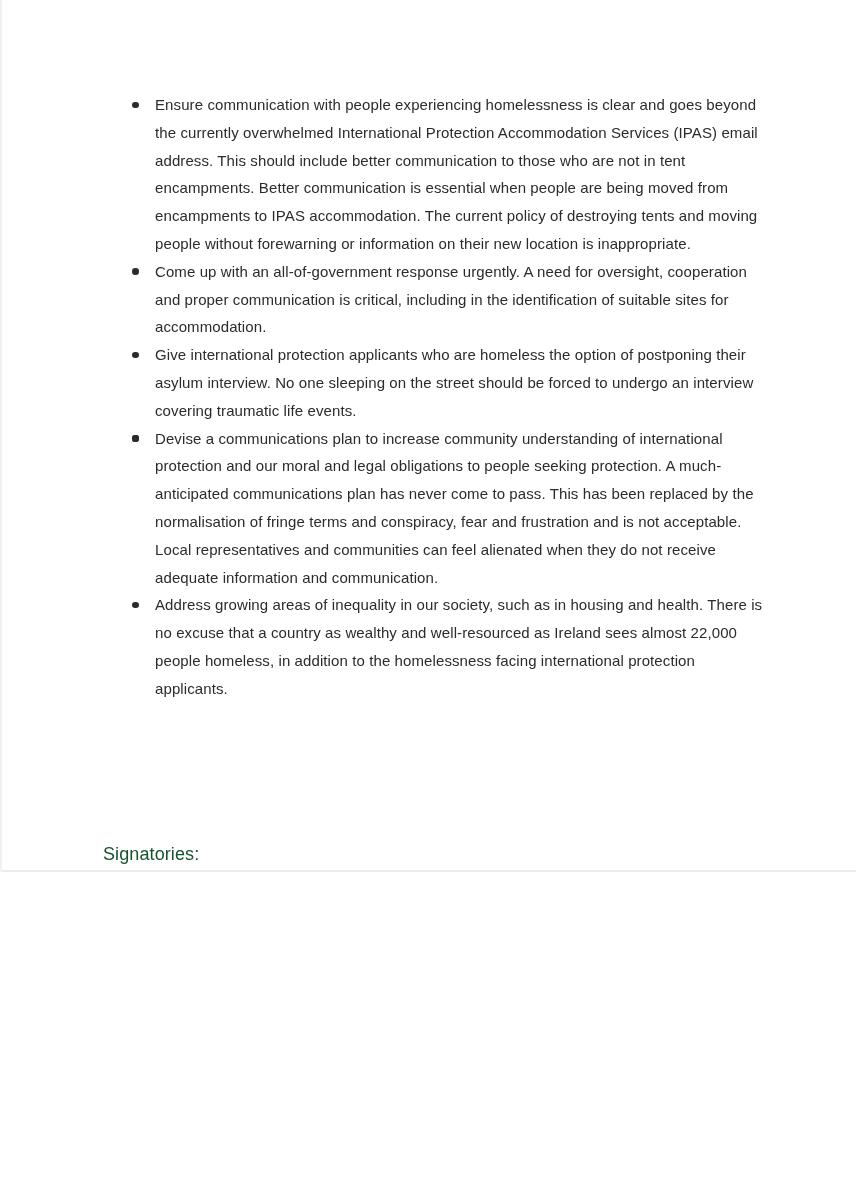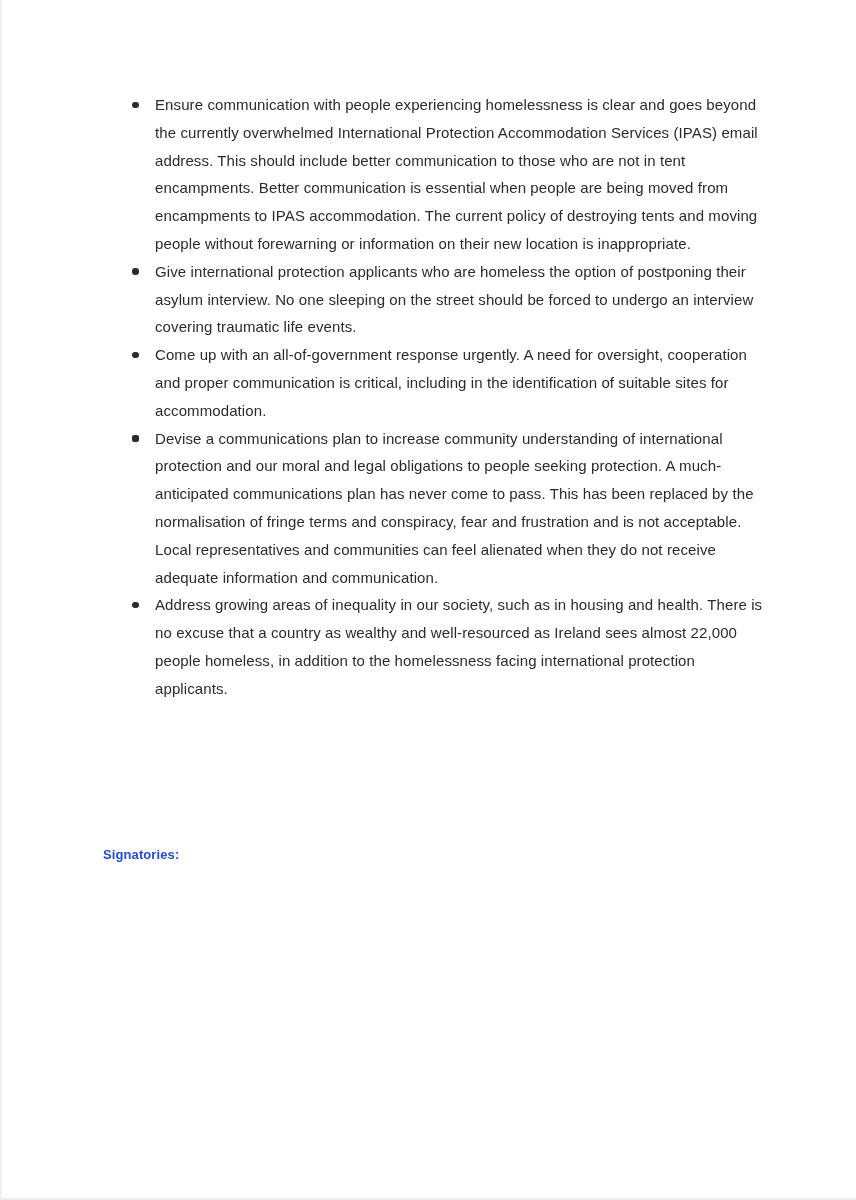--- a/index.html
+++ b/index.html
@@ -10,21 +10,21 @@
     width: 856px;
     height: 1200px;
     background: #ffffff;
     font-family: "Liberation Sans", "DejaVu Sans", sans-serif;
     color: #2b2b2b;
     overflow: hidden;
   }
   .page {
     position: relative;
     width: 856px;
-    height: 1200px;
+    height: 872px;
     background: #ffffff;
     
     box-shadow: inset 2px 0 0 #f0f0f0, inset 0 -2px 0 #ececec;
   }
   .bullet-list {
     position: absolute;
     left: 131px;
     top: 91px;
     width: 639px;
     margin: 0;
@@ -47,44 +47,44 @@
     top: 10.5px;
     width: 6.5px;
     height: 6.5px;
     border-radius: 50%;
     background: #2b2b2b;
   }
   .signatories-heading {
     position: absolute;
     left: 103px;
     top: 841px;
-    font-size: 13px;
+    font-size: 18px;
     line-height: 27.8px;
-    font-weight: bold;
-    color: #1d4ed8;
+    font-weight: normal;
+    color: #14532d;
     letter-spacing: 0.1px;
   }
 </style>
 </head>
 <body>
 
 <div class="page">
 
   <ul class="bullet-list">
     <li class="bullet-item">
       <span class="bullet-marker"></span>
       <span>Ensure communication with people experiencing homelessness is clear and goes beyond the currently overwhelmed International Protection Accommodation Services (IPAS) email address. This should include better communication to those who are not in tent encampments. Better communication is essential when people are being moved from encampments to IPAS accommodation. The current policy of destroying tents and moving people without forewarning or information on their new location is inappropriate.</span>
     </li>
     <li class="bullet-item">
       <span class="bullet-marker"></span>
-      <span>Give international protection applicants who are homeless the option of postponing their asylum interview. No one sleeping on the street should be forced to undergo an interview covering traumatic life events.</span>
+      <span>Come up with an all-of-government response urgently. A need for oversight, cooperation and proper communication is critical, including in the identification of suitable sites for accommodation.</span>
     </li>
     <li class="bullet-item">
       <span class="bullet-marker"></span>
-      <span>Come up with an all-of-government response urgently. A need for oversight, cooperation and proper communication is critical, including in the identification of suitable sites for accommodation.</span>
+      <span>Give international protection applicants who are homeless the option of postponing their asylum interview. No one sleeping on the street should be forced to undergo an interview covering traumatic life events.</span>
     </li>
     <li class="bullet-item">
       <span class="bullet-marker"></span>
     </li>
     <li class="bullet-item">
       <span class="bullet-marker"></span>
       <span>Devise a communications plan to increase community understanding of international protection and our moral and legal obligations to people seeking protection. A much-anticipated communications plan has never come to pass. This has been replaced by the normalisation of fringe terms and conspiracy, fear and frustration and is not acceptable. Local representatives and communities can feel alienated when they do not receive adequate information and communication.</span>
     </li>
     <li class="bullet-item">
       <span class="bullet-marker"></span>

